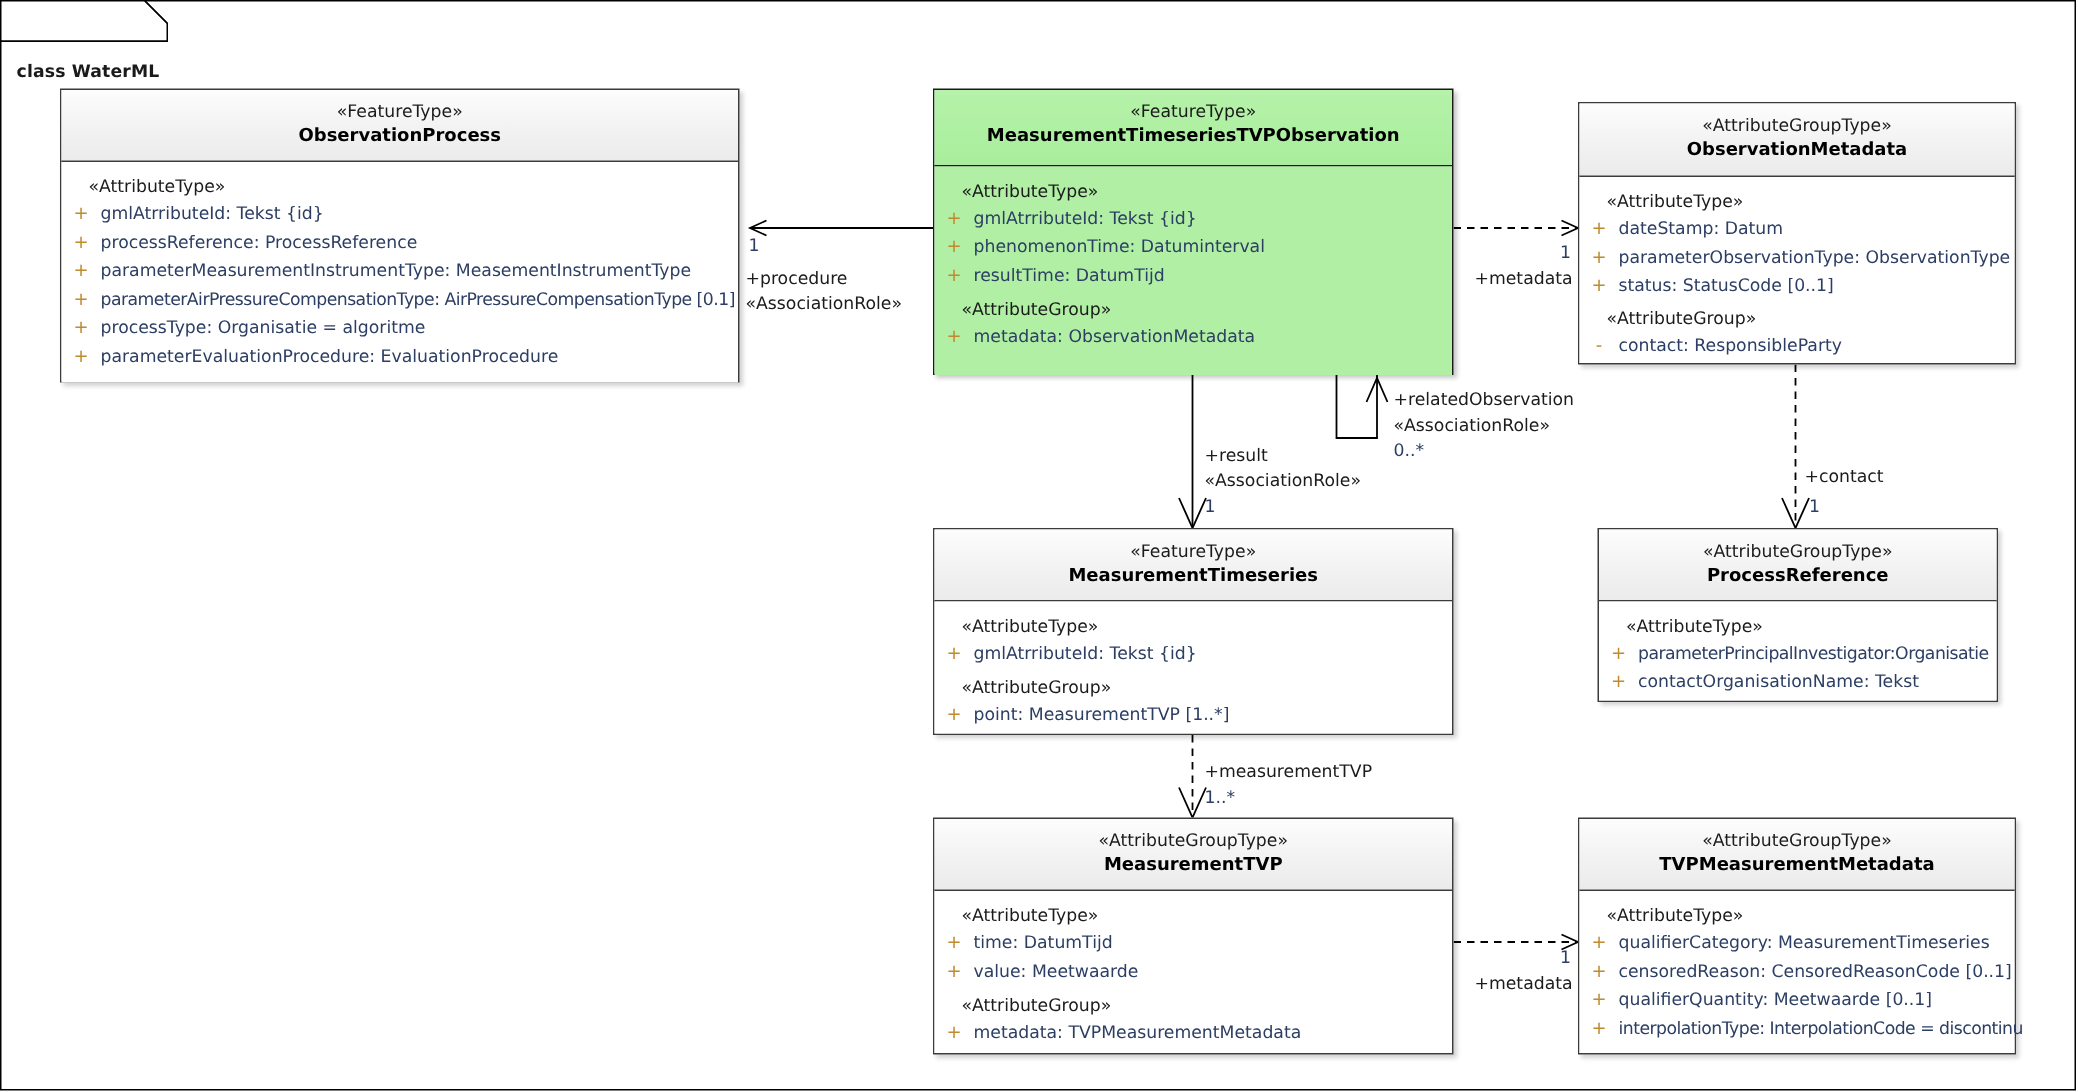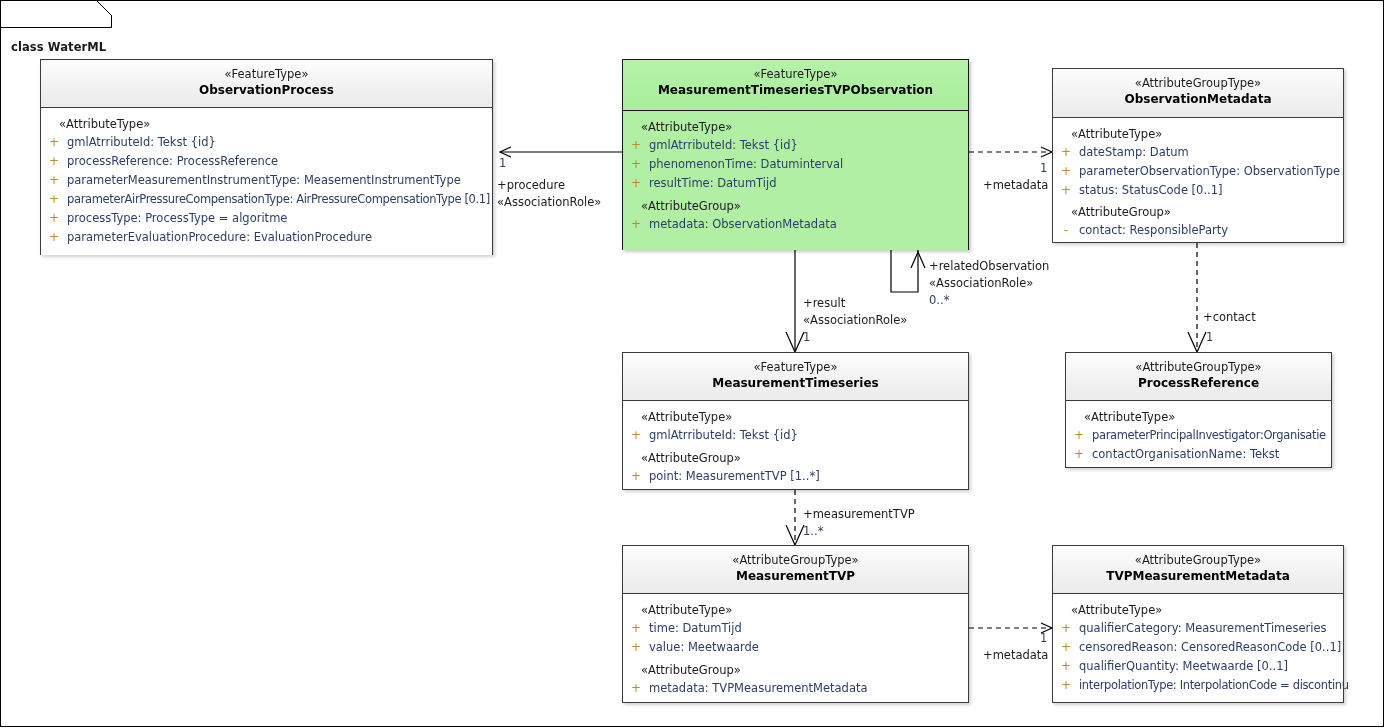--- a/index.html
+++ b/index.html
@@ -246,21 +246,21 @@
       <div class="attr-row">
         <span class="attr-vis">+</span>
         <span class="attr-text">parameterMeasurementInstrumentType: MeasementInstrumentType</span>
       </div>
       <div class="attr-row">
         <span class="attr-vis">+</span>
         <span class="attr-text tight">parameterAirPressureCompensationType: AirPressureCompensationType [0.1]</span>
       </div>
       <div class="attr-row">
         <span class="attr-vis">+</span>
-        <span class="attr-text">processType: ProcessType = algoritme</span>
+        <span class="attr-text">processType: Organisatie = algoritme</span>
       </div>
       <div class="attr-row">
         <span class="attr-vis">+</span>
         <span class="attr-text">parameterEvaluationProcedure: EvaluationProcedure</span>
       </div>
     </div>
   </div>
 
   <div class="uml-class highlight" style="left:622px; top:59px; width:347px; height:191px;">
     <div class="uml-header" style="height:51px;">

